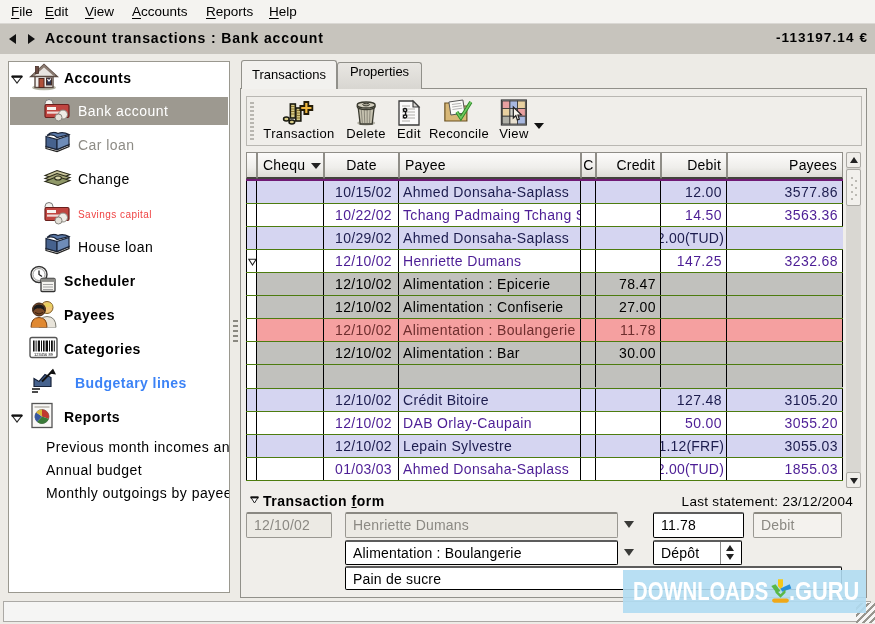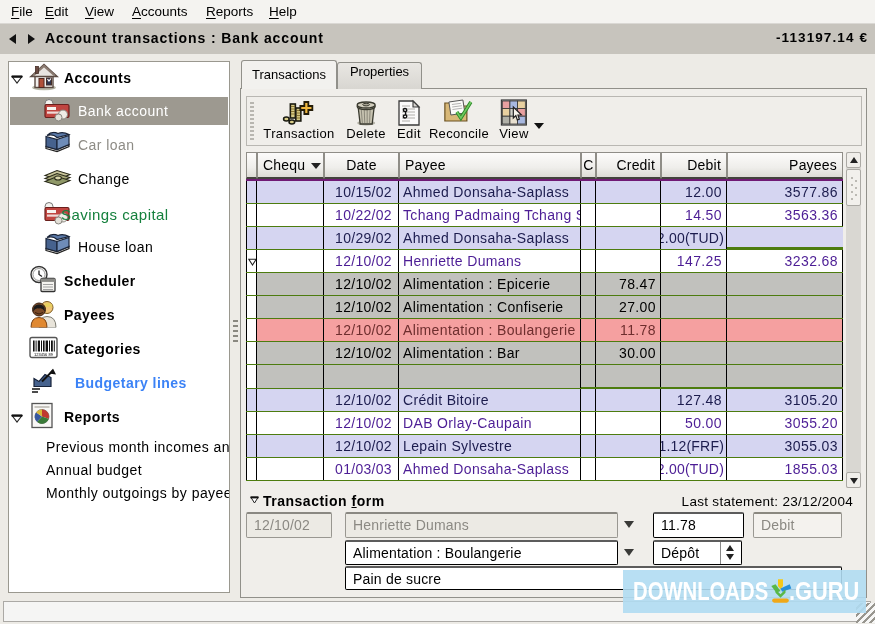--- a/index.html
+++ b/index.html
@@ -38,21 +38,21 @@
 
 #toolbar { left:246px; top:96px; width:616px; height:50px; border:1px solid #B9B7B2; background:#F0EEEA; }
 .tbtn { position:absolute; top:2px; text-align:center; font-size:13px; letter-spacing:0.35px; }
 .tbtn .ticon { display:block; margin:0 auto; height:27px; }
 .tbtn .tlabel { display:block; margin-top:0px; }
 
 
 #tbl { left:246px; top:152px; width:597px; }
 .hrow { display:flex; height:29px; background:#701a75; }
 .hcell { position:relative; height:27px; margin-top:0; background:linear-gradient(#FCFBFA, #EFEEEB 60%, #DDDBD6); border:1px solid #8F8D87; border-bottom:2px solid #43423D; font-size:14px; letter-spacing:0.2px; padding-top:4px; }
-.trow { display:flex; height:23px; border-bottom:3px solid #4d7c0f; }
+.trow { display:flex; height:23px; border-bottom:1px solid #4d7c0f; }
 .tc { height:22px; border-right:1px solid #000; overflow:hidden; white-space:nowrap; font-size:14px; letter-spacing:0.3px; padding-top:3px; }
 .tc:first-child { border-left:1px solid #000; }
 .cDate { text-align:center; letter-spacing:0.3px; padding-left:5px; }
 .cPay { padding-left:4px; letter-spacing:0.35px; }
 .cAmt { text-align:right; padding-right:4px; letter-spacing:0.4px; }
 .lav { background:#D5D5F1; color:#1C1C4E; }
 .wht { background:#fff; color:#4c1d95; }
 .gry { background:#C1C1BD; color:#000; }
 .pnk { background:#F5A0A0; color:#6E2E2E; }
 .trow.lav .tc { background:#D5D5F1; }
@@ -161,21 +161,21 @@
     </div>
 <div class="srow" style="top:137px;height:30px">
       <span class="ico" style="left:34px"><svg width="28" height="26" viewBox="0 0 28 26">
           <circle cx="6" cy="7" r="4" fill="#f4f2ee" stroke="#777" stroke-width="1"></circle>
           <rect x="2" y="8" width="24" height="13" rx="1.5" fill="#c04540" stroke="#6a1f1c" stroke-width="1.2"></rect>
           <rect x="4" y="10.5" width="9" height="3" fill="#f7f4f0"></rect>
           <rect x="4" y="15" width="13" height="2.2" fill="#f0d9d6"></rect>
           <circle cx="20" cy="18" r="4.5" fill="#efece6" stroke="#88857e" stroke-width="1"></circle>
           <circle cx="15.5" cy="21" r="3.5" fill="#e4e0d8" stroke="#88857e" stroke-width="1"></circle>
         </svg></span>
-      <span class="txt" style="left:52px;font-weight:normal;color:#15803d;font-size:15px;letter-spacing:0.45px">Savings capital</span>
+      <span class="txt" style="left:69px;font-weight:normal;color:#ef4444;font-size:10px;letter-spacing:0.45px">Savings capital</span>
     </div>
 <div class="srow" style="top:204px;height:30px">
       <span class="ico" style="left:20px"><svg width="30" height="28" viewBox="0 0 30 28">
           <circle cx="10" cy="9" r="8" fill="#f2f1ee" stroke="#333" stroke-width="1.4"></circle>
           <circle cx="10" cy="9" r="6" fill="#fff" stroke="#888" stroke-width="0.8"></circle>
           <path d="M10 5 L10 9 L13 11" stroke="#222" stroke-width="1.3" fill="none"></path>
           <rect x="12" y="13" width="14" height="13" rx="1" fill="#f5f4f0" stroke="#333" stroke-width="1.3"></rect>
           <rect x="12" y="13" width="14" height="3.4" fill="#8a8a86"></rect>
           <g stroke="#999" stroke-width="0.9">
             <line x1="14" y1="19" x2="24" y2="19"></line>

